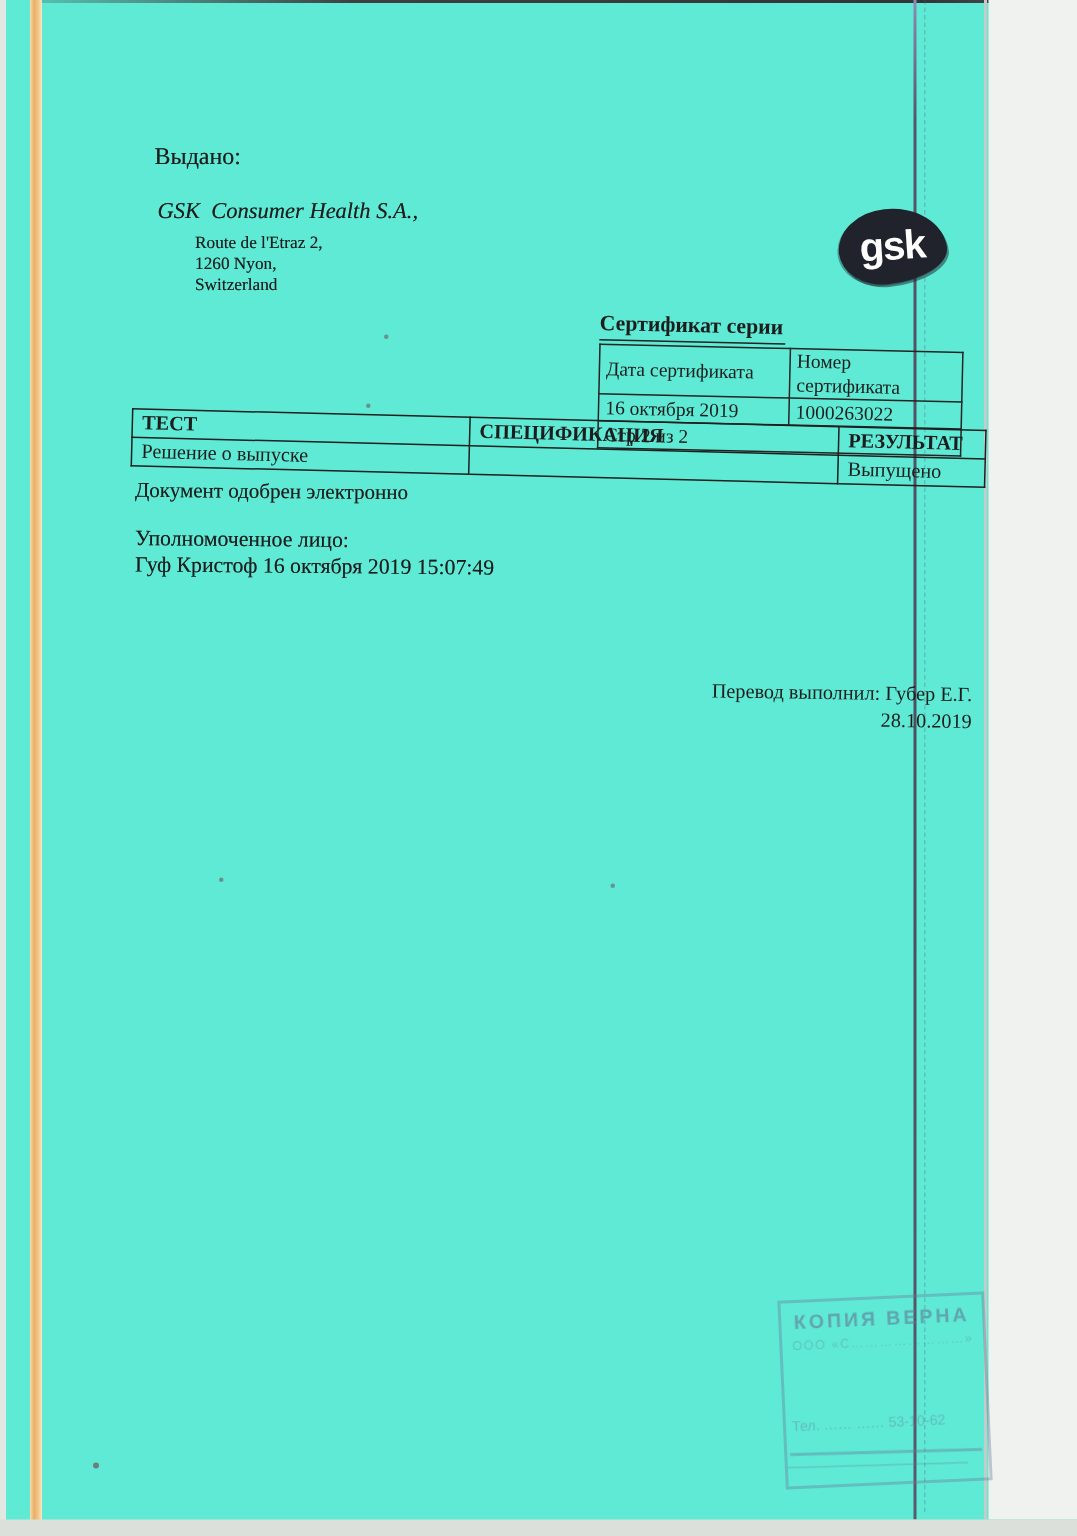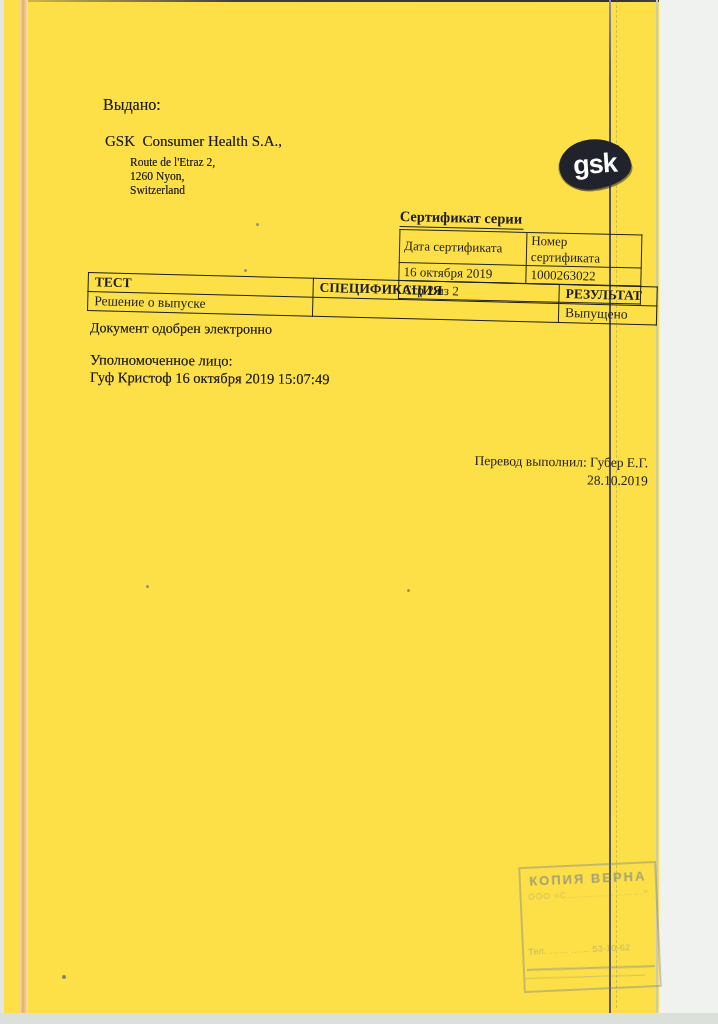--- a/index.html
+++ b/index.html
@@ -1,38 +1,38 @@
 <!DOCTYPE html>
 <html><head>
 <meta charset="utf-8">
 <style>
   html,body{margin:0;padding:0;background:#ffffff;}
   .page{
     position:relative;width:718px;height:1024px;overflow:hidden;
-    background:#fde047;
+    background:#5eead4;
     font-family:"Liberation Serif","DejaVu Serif",serif;
     color:#1d1d1d;
   }
   .txt{position:absolute;white-space:pre;text-shadow:0 0 .4px rgba(20,20,20,.55);}
   
   .left-edge{position:absolute;left:0;top:0;width:4px;height:1024px;background:#e2e7e1;}
   .binder-strip{position:absolute;left:20px;top:0;width:8px;height:1016px;
     background:linear-gradient(90deg,#f6dcae 0%,#e9ae63 35%,#f2c98e 70%,#f9e6c4 100%);}
   .top-line{position:absolute;left:28px;top:0;width:690px;height:2px;background:linear-gradient(90deg,rgba(60,60,60,.25),#3f3f42 30%,#343438 85%,#55555a);}
   .bottom-strip{position:absolute;left:0;top:1013px;width:718px;height:11px;background:#dce0da;}
   .right-tint{position:absolute;left:659px;top:0;width:59px;height:1013px;background:#f0f2ef;}
   .fold-line{position:absolute;left:609px;top:0;width:2px;height:1013px;
     background:linear-gradient(180deg,#8c8cb4 0%,#55556a 8%,#4d4d60 60%,#5a5a6e 100%);}
   .fold-dashes{position:absolute;left:616px;top:0;height:1008px;width:0;
     border-left:1px dashed rgba(90,90,120,.28);}
   .light-line{position:absolute;left:656px;top:0;width:2px;height:1013px;background:#c7cbc7;}
   .dot{position:absolute;width:3px;height:3px;background:#6d6d6d;border-radius:50%;opacity:.7;}
   
   .issued{left:103px;top:96px;font-size:16px;}
-  .company{left:105px;top:133px;font-size:15px;}
+  .company{left:105px;top:133px;font-size:15px;font-style:italic;}
   .addr{left:104px;top:155px;font-size:11.5px;line-height:14px;margin-left:26px;}
   
   .logo{
     position:absolute;left:559px;top:139px;width:72px;height:50px;
     background:#20222c;
     border-radius:46% 54% 58% 42% / 52% 60% 40% 48%;
     transform:rotate(-6deg);
     display:flex;align-items:center;justify-content:center;
     box-shadow:1px 2px 0 rgba(32,34,44,.5), -1px 1px 0 rgba(32,34,44,.4);
   }

